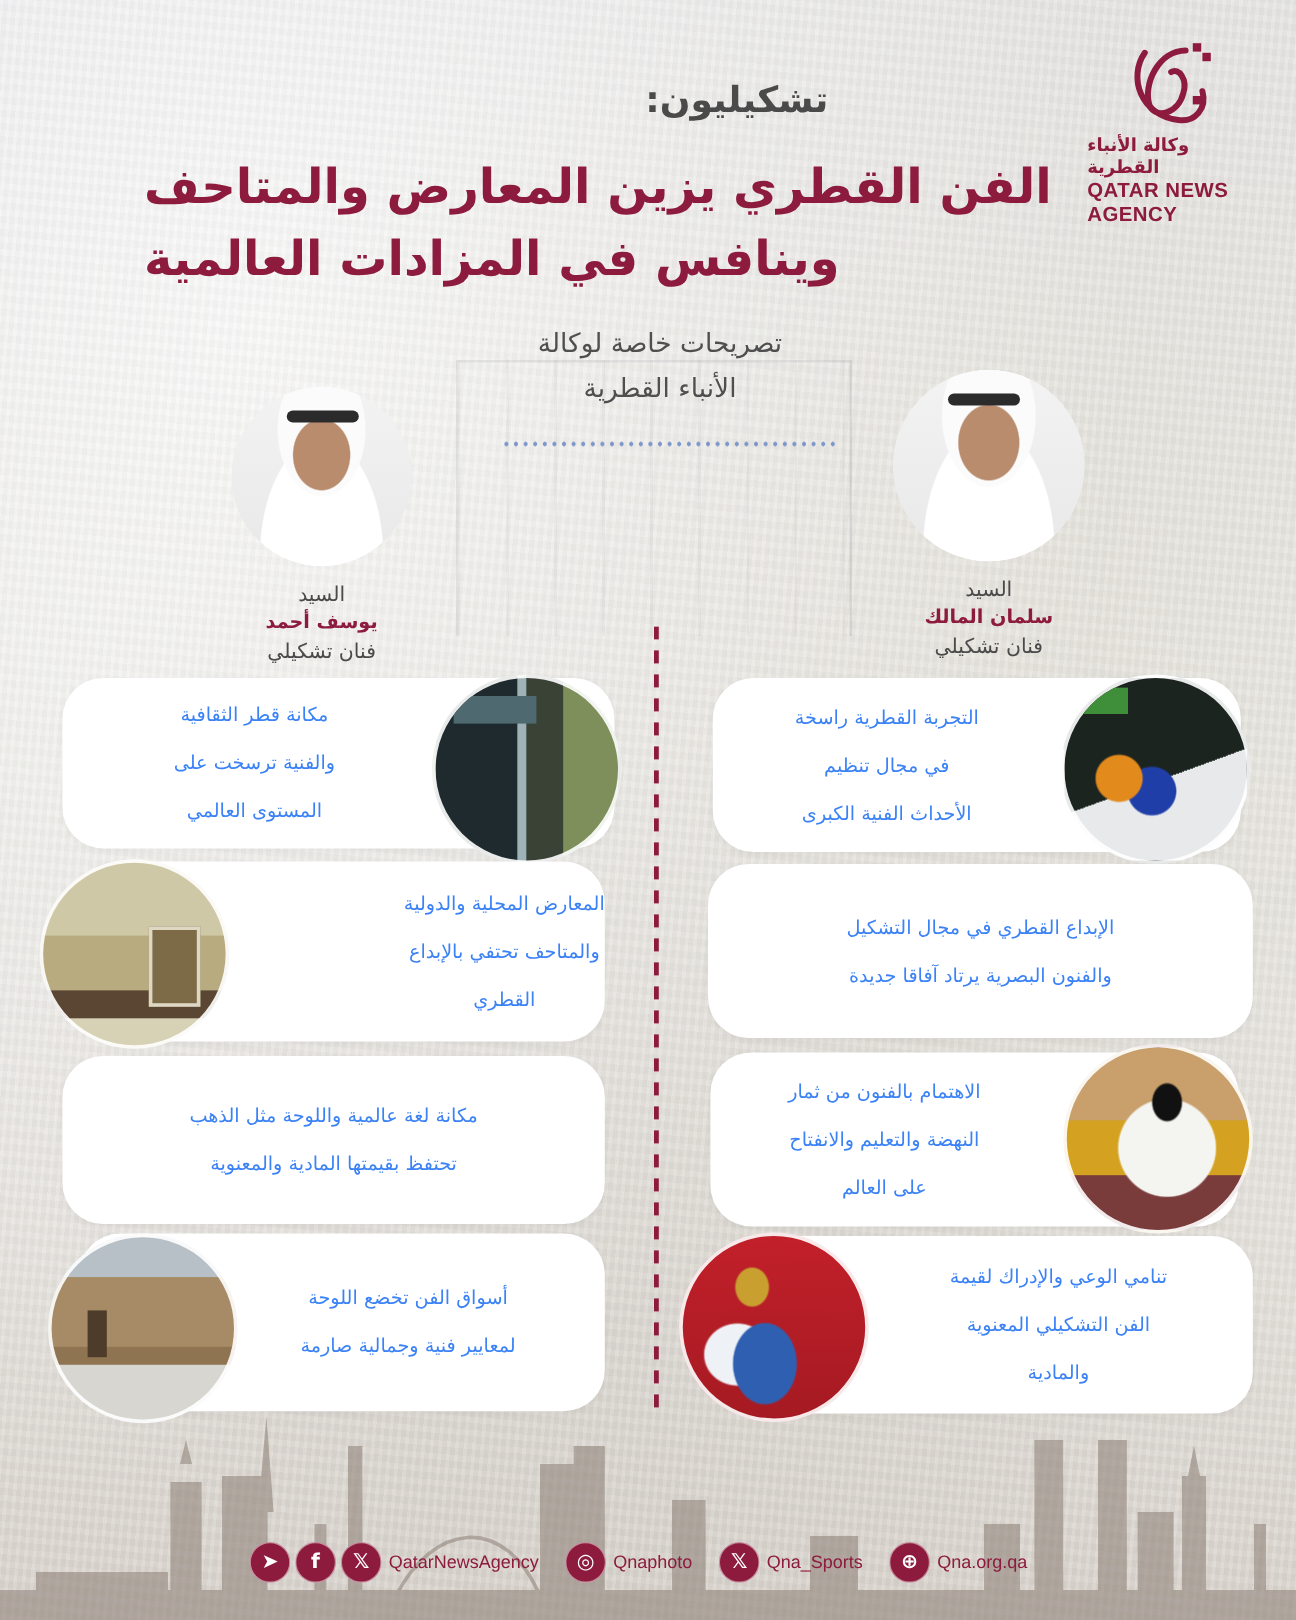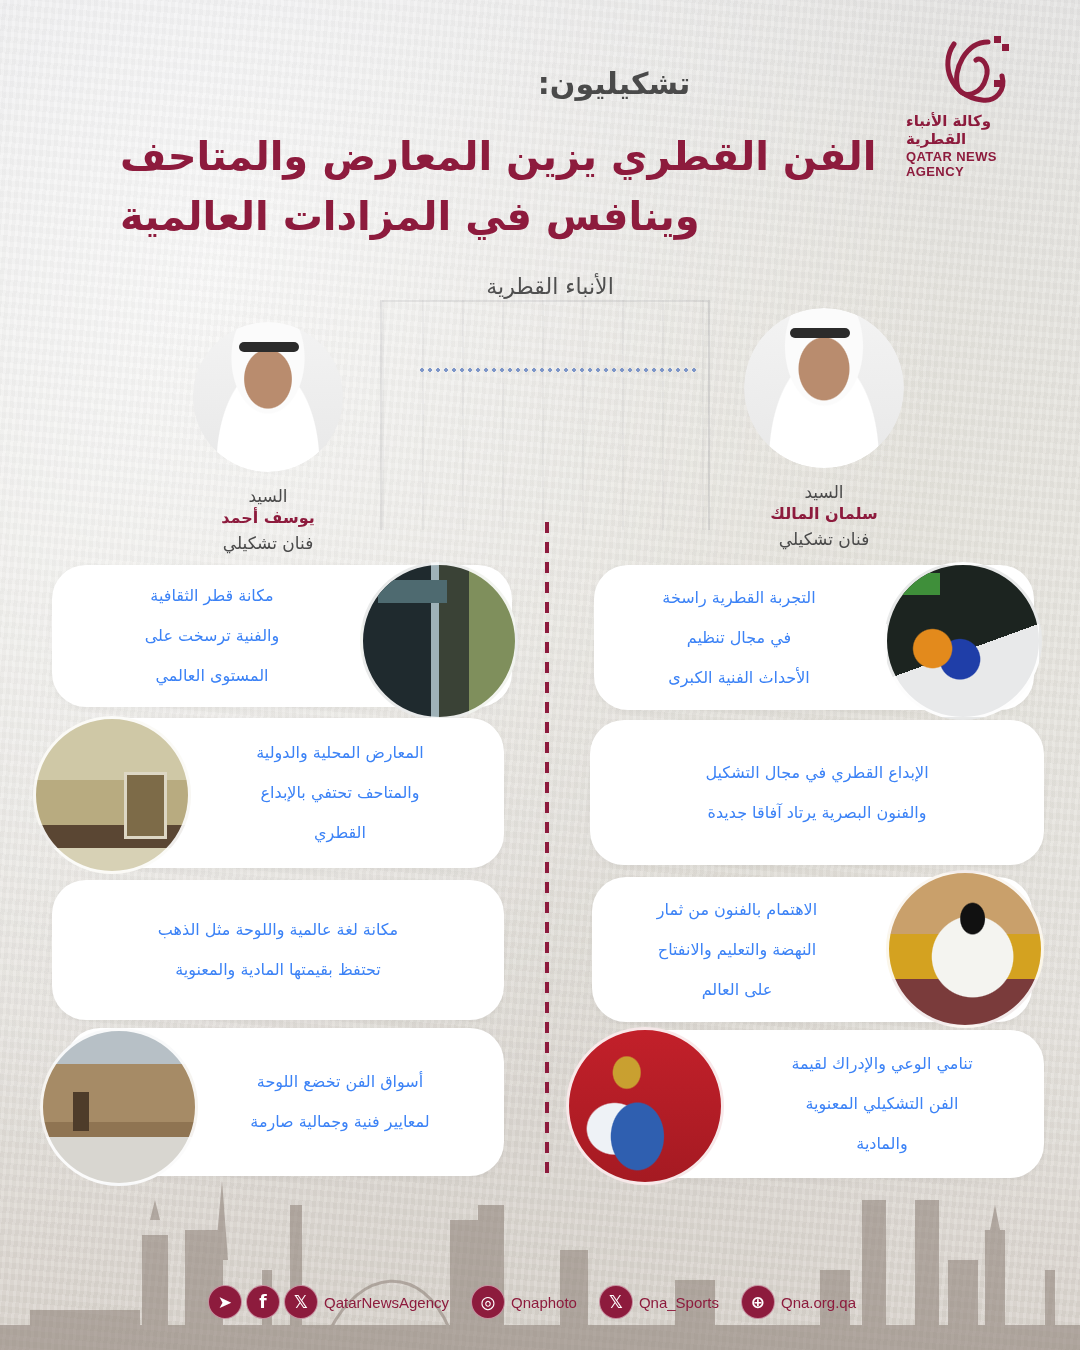--- a/index.html
+++ b/index.html
@@ -29,21 +29,21 @@
     
     .logo {
       position: absolute; right: 34px; top: 30px; width: 140px; text-align: left;
     }
     .logo svg { display: block; margin: 0 auto; }
     .logo-ar {
       font-family: "DejaVu Sans", sans-serif; font-weight: bold; font-size: 15px;
       color: #8d1b3d; direction: rtl; margin-top: 2px; letter-spacing: 0;
     }
     .logo-en {
-      font-family: "Liberation Sans", sans-serif; font-weight: bold; font-size: 13px;
+      font-family: "Liberation Sans", sans-serif; font-weight: bold; font-size: 17px;
       color: #8d1b3d; letter-spacing: 0.4px; margin-top: 1px;
     }
     
     .kicker {
       position: absolute; top: 66px; left: 4px; width: 1080px; text-align: center;
       direction: rtl; font-weight: bold; font-size: 30px; color: #4a4a4a;
       padding-left: 140px;
     }
     .headline {
       position: absolute; top: 126px; left: 120px; width: 800px; text-align: left;
@@ -162,20 +162,21 @@
   <div class="logo-ar">وكالة الأنباء القطرية</div>
   <div class="logo-en">QATAR NEWS AGENCY</div>
 </div>
 
 <div class="kicker">تشكيليون:</div>
 <div class="headline">
   <div>الفن القطري يزين المعارض والمتاحف</div>
   <div>وينافس في المزادات العالمية</div>
 </div>
 <div class="subhead">
+  <div>تصريحات خاصة لوكالة</div>
   <div>الأنباء القطرية</div>
 </div>
 <div class="dots"></div>
 
 <div class="profile left">
   <div class="photo-wrap">
     <div class="ring"></div>
     <div class="photo">
         <div class="agal"></div>
       </div>
@@ -199,21 +200,21 @@
 
 <div class="divider"></div>
 
 <div class="card" style="left:52px; top:565px; width:460px; height:142px; padding-right:140px;">
   <div class="txt" style="white-space:pre-line;">مكانة قطر الثقافية
 والفنية ترسخت على
 المستوى العالمي</div>
 </div>
 <div class="art art1" style="left:360px; top:562px; width:158px; height:158px;"></div>
 
-<div class="card" style="left:66px; top:718px; width:438px; height:150px; padding-left:110px;">
+<div class="card" style="left:66px; top:718px; width:438px; height:150px; padding-left:110px;justify-content:flex-end;">
   <div class="txt" style="white-space:pre-line;">المعارض المحلية والدولية
 والمتاحف تحتفي بالإبداع
 القطري</div>
 </div>
 <div class="art art2" style="left:33px; top:716px; width:158px; height:158px;"></div>
 
 <div class="card" style="left:52px; top:880px; width:452px; height:140px;">
   <div class="txt" style="white-space:pre-line;">مكانة لغة عالمية واللوحة مثل الذهب
 تحتفظ بقيمتها المادية والمعنوية</div>
 </div>

